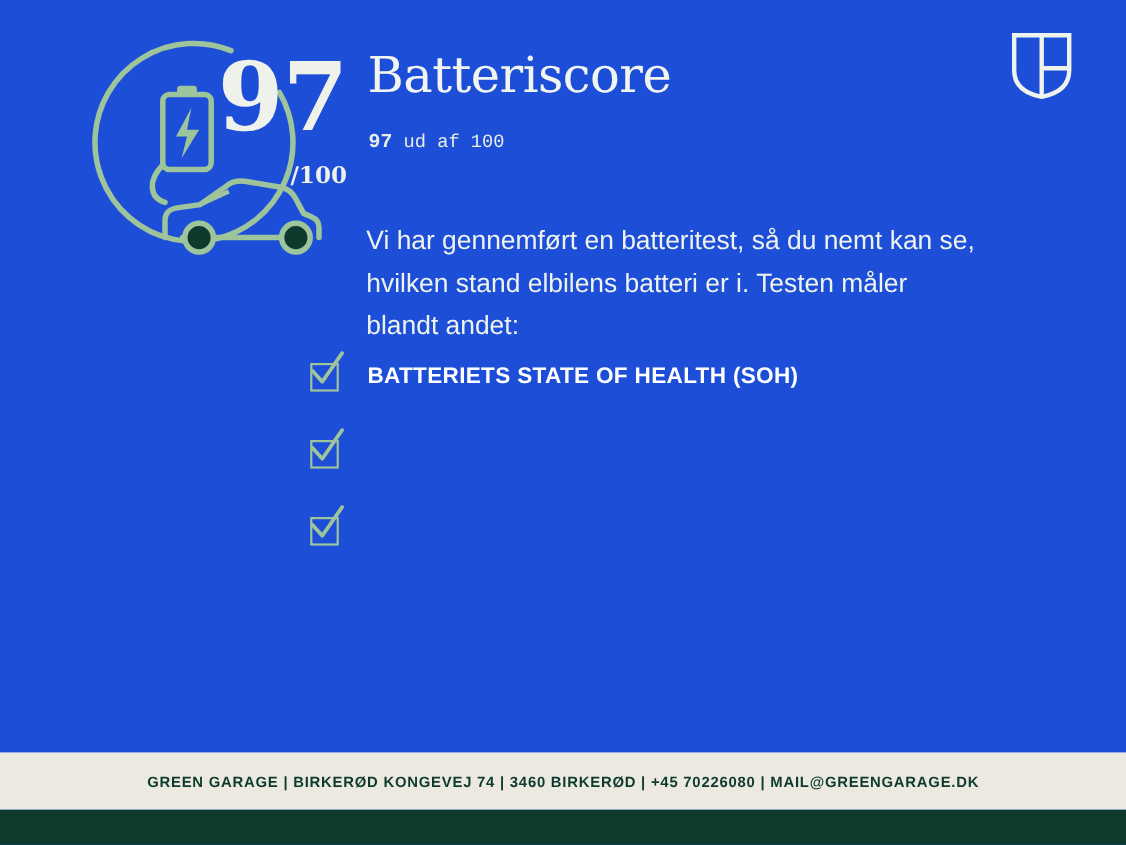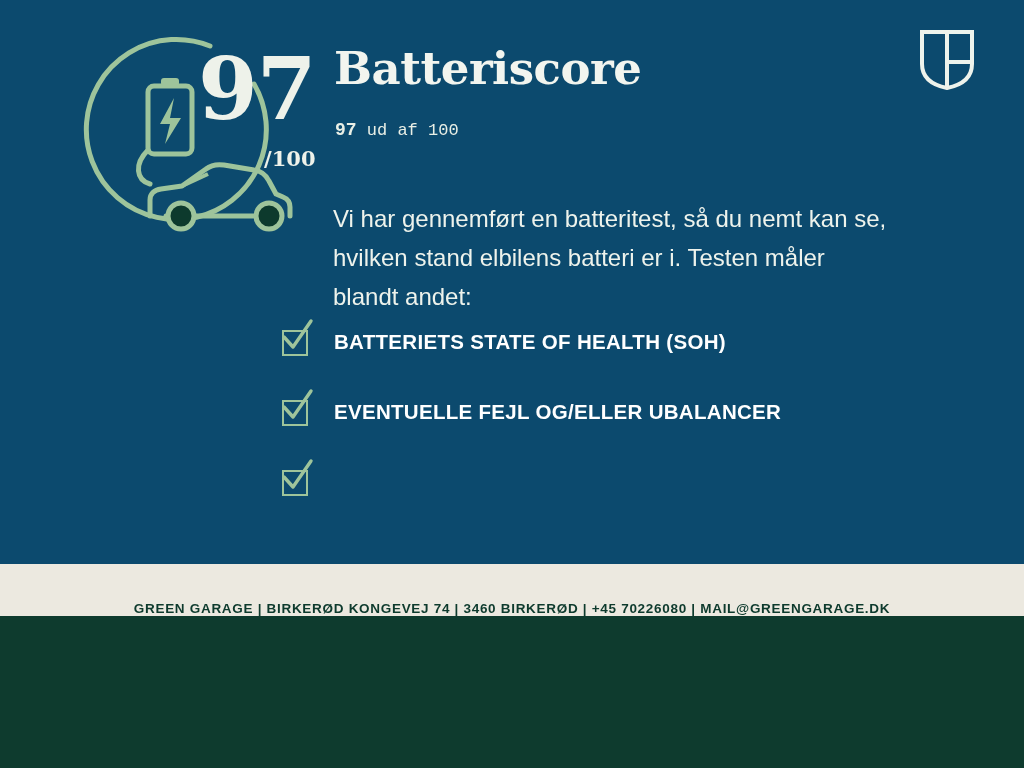--- a/index.html
+++ b/index.html
@@ -8,22 +8,22 @@
     height: 768px;
     overflow: hidden;
   }
   body {
     font-family: "Liberation Sans", sans-serif;
     background: #0e3b2e;
   }
   .page {
     position: relative;
     width: 1024px;
-    height: 616px;
-    background: #0c4a6e;
+    height: 736px;
+    background: #1d4ed8;
     display: flex;
     flex-direction: column;
   }
   .content {
     position: relative;
     flex: 1 1 auto;
   }
 
   
   .score-badge {
@@ -54,21 +54,21 @@
     font-size: 21px;
     color: #eef2ea;
   }
 
   
   .title {
     position: absolute;
     left: 334px;
     top: 42px;
     font-family: "DejaVu Serif", "Liberation Serif", serif;
-    font-weight: bold;
+    font-weight: normal;
     font-size: 45px;
     color: #f2f5ef;
     letter-spacing: -0.5px;
   }
   .subtitle {
     position: absolute;
     left: 335px;
     top: 120px;
     font-size: 17px;
     color: #e9efe6;
@@ -141,21 +141,21 @@
     line-height: 1.62;
     color: #eef3ec;
   }
 
   
   .bottom-bar {
     flex: 0 0 auto;
     height: 52px;
     background: #ece9e0;
     display: flex;
-    align-items: flex-end;
+    align-items: center;
     justify-content: center;
   }
   .bottom-bar .bar-text {
     font-size: 13.5px;
     font-weight: bold;
     color: #0d3a2d;
     letter-spacing: 0.7px;
   }
 </style>
 </head>
@@ -211,21 +211,20 @@
           </svg>
         </span>
         <span class="check-label">BATTERIETS STATE OF HEALTH (SOH)</span>
       </div>
       <div class="check-row">
         <span class="check-box">
           <svg width="34" height="34" viewBox="0 0 34 34">
             <path d="M 4 16 L 13 26 L 31 0" fill="none" stroke="#9ec49b" stroke-width="3.4" stroke-linecap="round" stroke-linejoin="round"></path>
           </svg>
         </span>
-        <span class="check-label">EVENTUELLE FEJL OG/ELLER UBALANCER</span>
       </div>
       <div class="check-row">
         <span class="check-box">
           <svg width="34" height="34" viewBox="0 0 34 34">
             <path d="M 4 16 L 13 26 L 31 0" fill="none" stroke="#9ec49b" stroke-width="3.4" stroke-linecap="round" stroke-linejoin="round"></path>
           </svg>
         </span>
       </div>
     </div>
 

